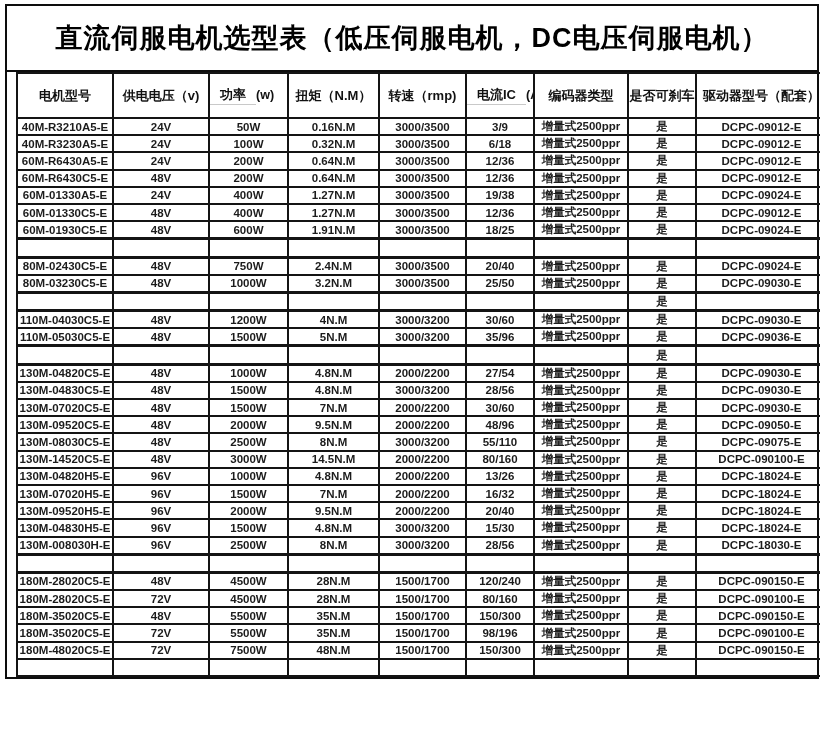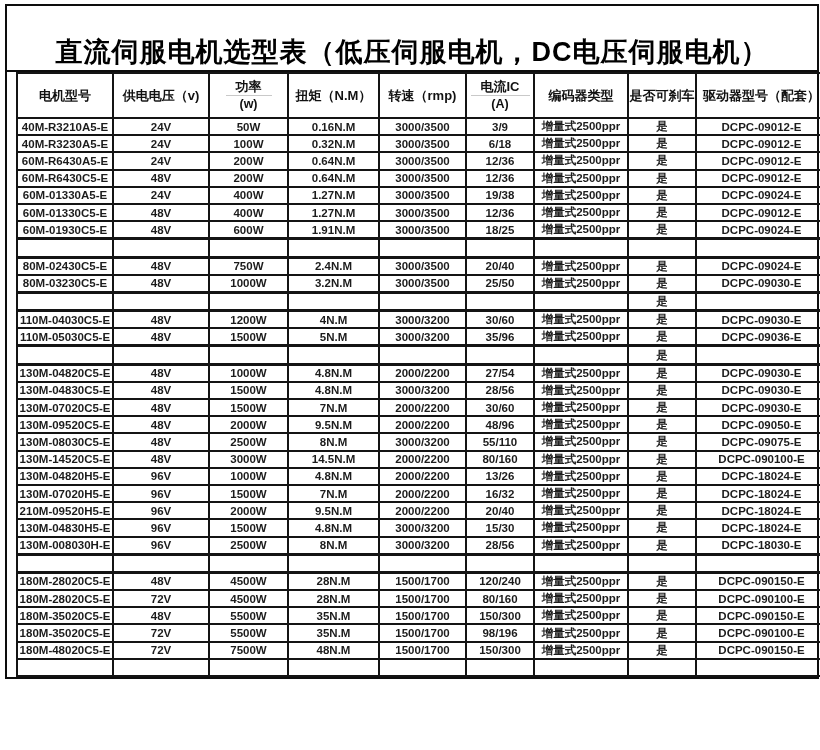--- a/index.html
+++ b/index.html
@@ -6,35 +6,35 @@
   body{
     width:820px;height:750px;overflow:hidden;background:#ffffff;
     font-family:"Liberation Sans","DejaVu Sans",sans-serif;
   }
   .page{position:absolute;left:0;top:0;width:820px;height:750px;background:#fff;overflow:hidden;}
   .sheet{
     position:absolute;left:5px;top:4px;width:810px;
     border:2px solid #0d0d0d;background:#fff;
   }
   .title-row{
-    height:64px;display:flex;align-items:flex-end;justify-content:center;
+    height:64px;display:flex;align-items:center;justify-content:center;
     border-bottom:2px solid #0d0d0d;
   }
   .title-text{
     font-size:27px;font-weight:bold;color:#000;letter-spacing:1px;white-space:nowrap;
   }
   table{border-collapse:collapse;table-layout:fixed;width:810px;margin-left:9px;}
   th,td{
     border:2px solid #141414;text-align:center;vertical-align:middle;
     overflow:hidden;white-space:nowrap;padding:0;
   }
   th{height:43px;font-size:13px;font-weight:bold;color:#111;}
   td{height:15.2px;font-size:11.5px;font-weight:bold;color:#1c1c1c;}
   tr.sep td{border-top-width:3px;border-bottom-width:3px;}
-  .h2{display:flex;flex-direction:column;align-items:center;line-height:1.35;}
+  .h2{display:flex;flex-direction:row;align-items:center;line-height:1.35;}
   .h2 .hline1{border-bottom:1px solid #c9c9c9;padding:0 10px;}
   .h2 .hline2{font-size:12.5px;}
 </style>
 </head>
 <body>
 
 <div class="page">
   <div class="sheet">
     <div class="title-row">
       <span class="title-text">直流伺服电机选型表（低压伺服电机，DC电压伺服电机）</span>
@@ -311,21 +311,21 @@
             <td>96V</td>
             <td>1500W</td>
             <td>7N.M</td>
             <td>2000/2200</td>
             <td>16/32</td>
             <td>增量式2500ppr</td>
             <td>是</td>
             <td>DCPC-18024-E</td>
           </tr>
           <tr>
-            <td>210M-09520H5-E</td>
+            <td>130M-09520H5-E</td>
             <td>96V</td>
             <td>2000W</td>
             <td>9.5N.M</td>
             <td>2000/2200</td>
             <td>20/40</td>
             <td>增量式2500ppr</td>
             <td>是</td>
             <td>DCPC-18024-E</td>
           </tr>
           <tr>

